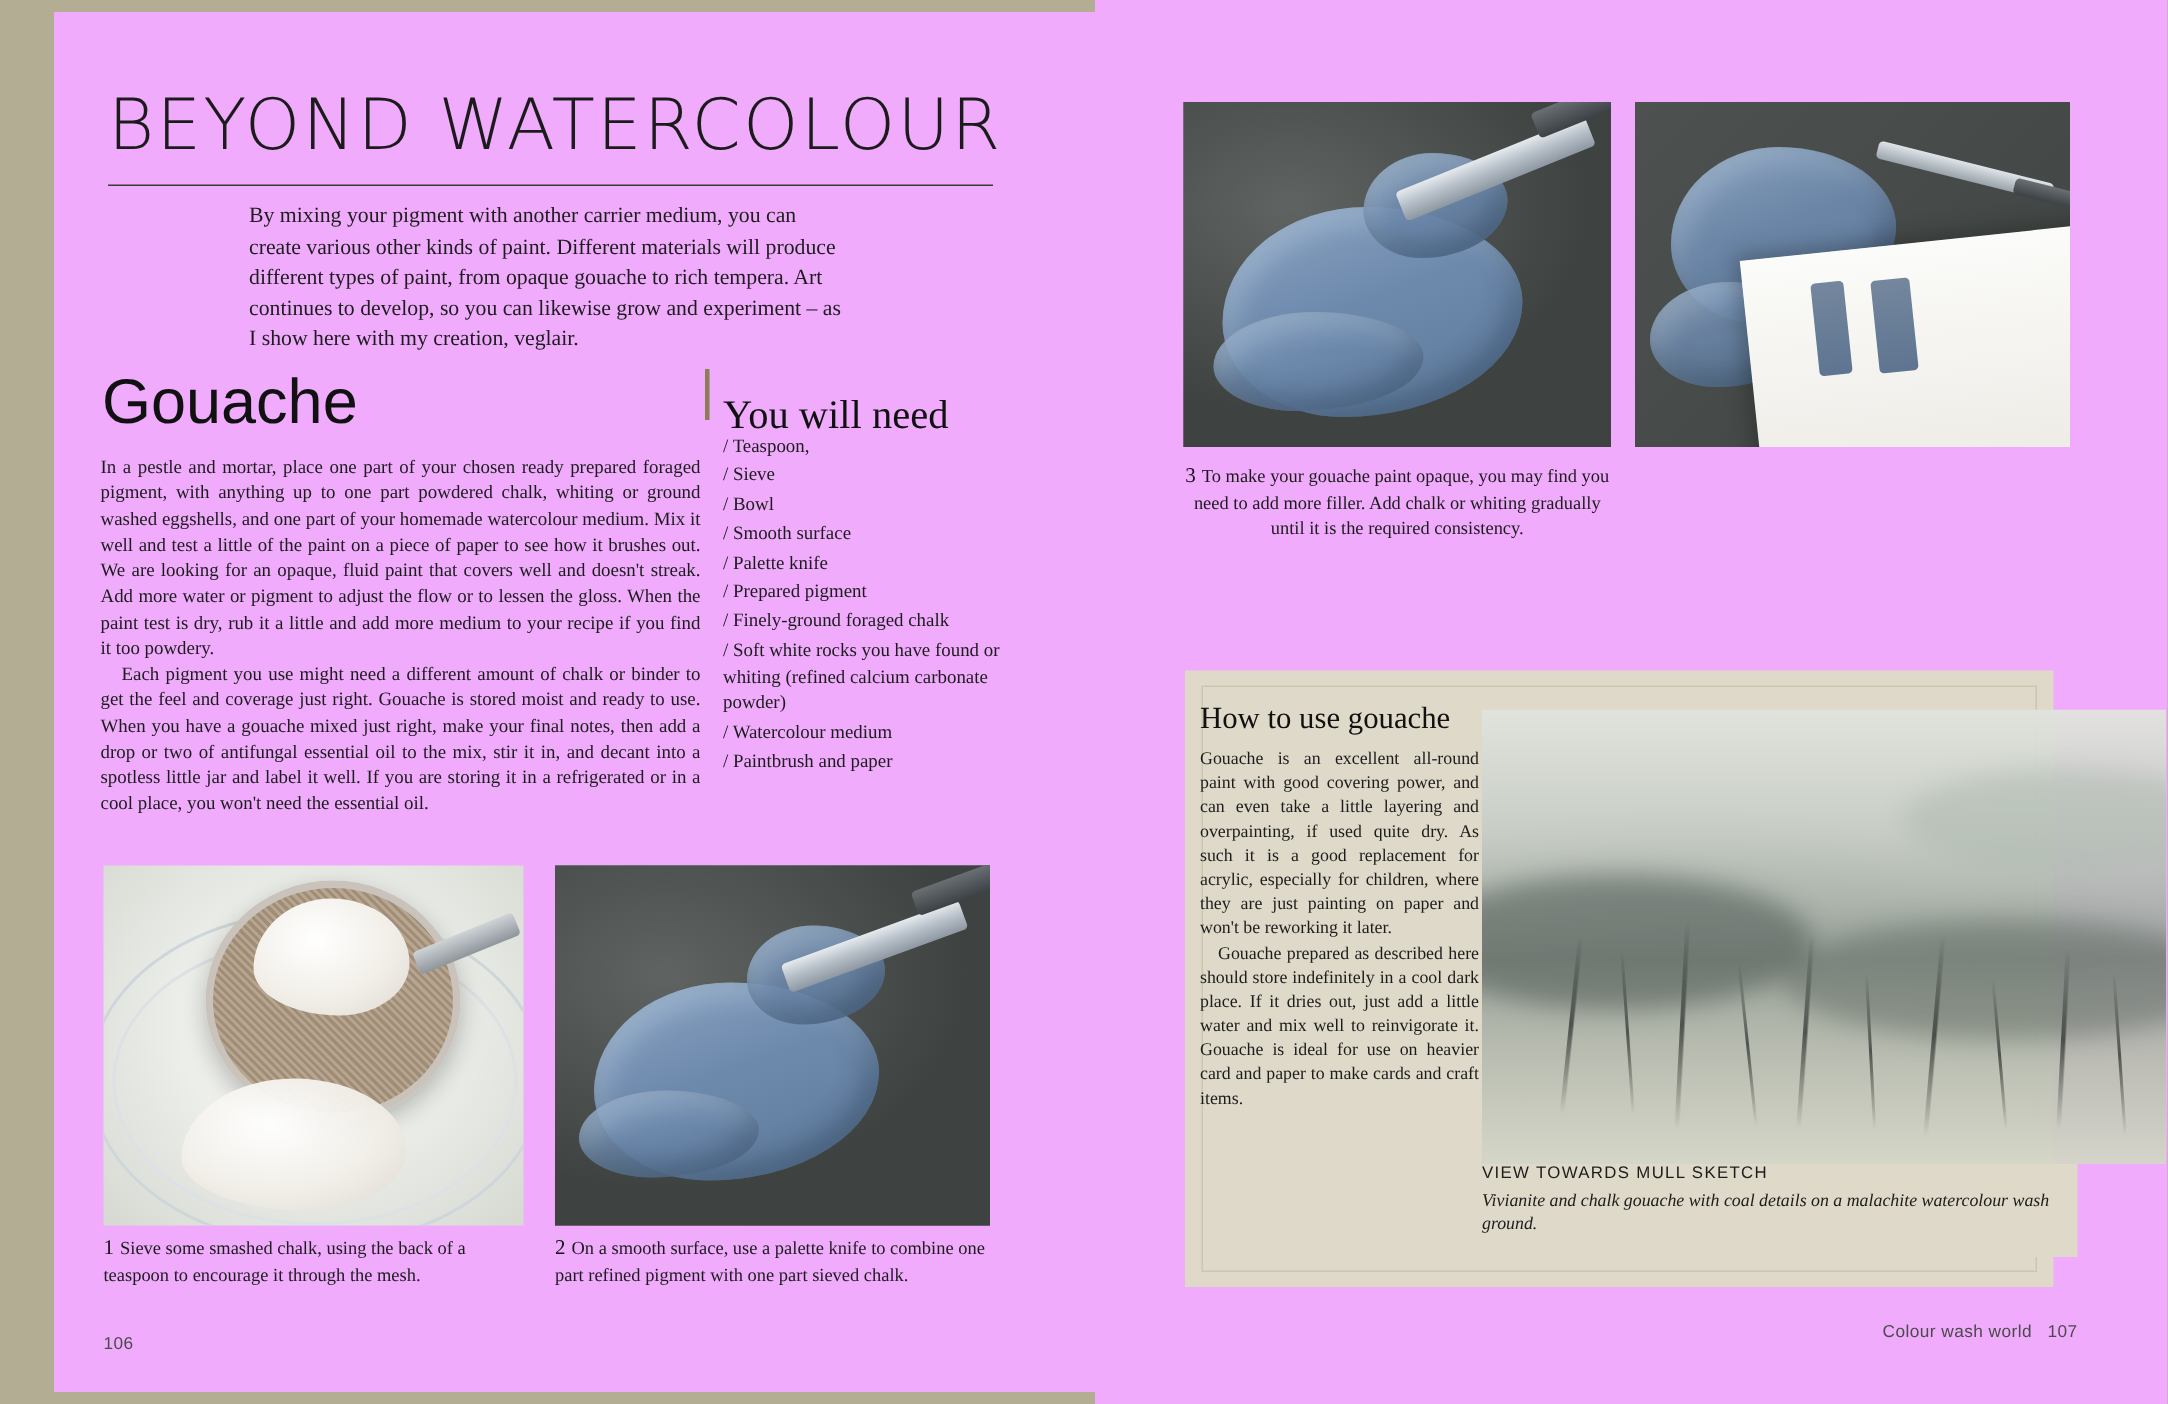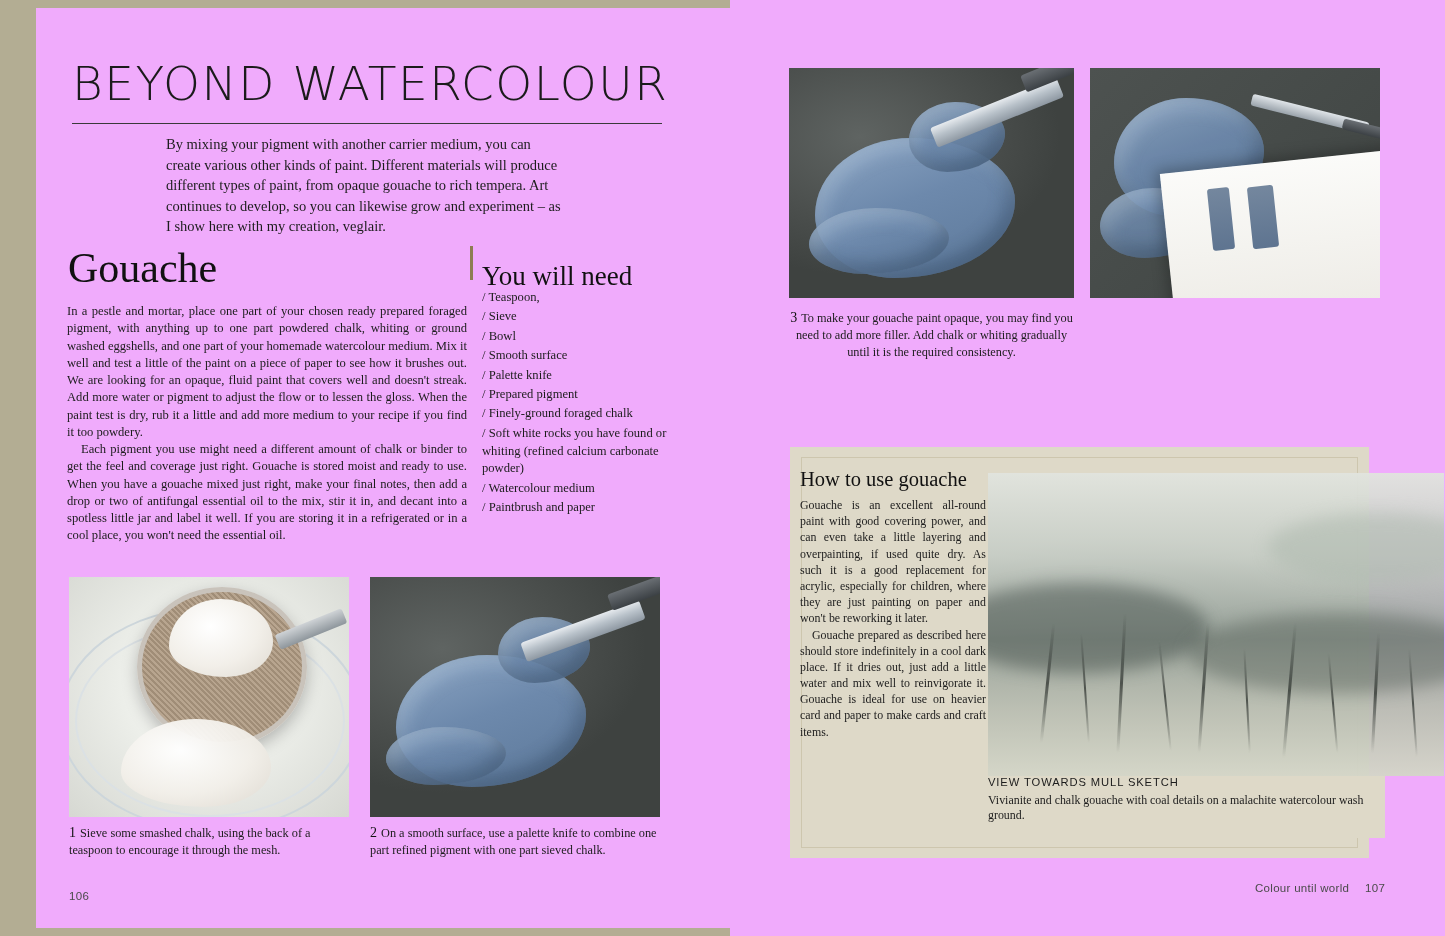--- a/index.html
+++ b/index.html
@@ -53,21 +53,21 @@
     position: absolute;
     left: 130px; top: 126px;
     width: 400px;
     font-size: 14.5px;
     line-height: 1.42;
     color: #1d1d1d;
   }
   .h2 {
     position: absolute;
     left: 32px; top: 236px;
-    font-family: Liberation Serif, serif;
+    font-family: Liberation Sans, sans-serif;
     font-size: 42px;
     font-weight: 400;
     color: #111;
   }
   .body-col {
     position: absolute;
     left: 31px; top: 295px;
     width: 400px;
     font-size: 12.6px;
     line-height: 1.37;
@@ -174,20 +174,21 @@
     font-family: "Liberation Sans", sans-serif;
     font-size: 11.2px;
     letter-spacing: .9px;
     color: #1c1c1c;
   }
   .art-sub {
     position: absolute;
     left: 988px; top: 793px;
     width: 390px;
     font-size: 11.9px;
+    font-style: italic;
     line-height: 1.3;
     color: #1c1c1c;
   }
 
   
   .ph-slate {
     background:
       radial-gradient(ellipse 70% 60% at 25% 30%, #5f6462 0%, #4b4f4d 60%, #3e4240 100%),
       linear-gradient(145deg,#565b59,#3d4240);
   }
@@ -339,21 +340,21 @@
       <div class="swatch" style="left:120px; top:120px; width:22px; height:62px; transform:rotate(-6deg);"></div>
       <div class="swatch" style="left:160px; top:118px; width:26px; height:62px; transform:rotate(-6deg);"></div>
       <div class="knife" style="left:160px; top:40px; width:120px; height:12px; transform:rotate(14deg); background:linear-gradient(180deg,#dfe4e8,#9aa3ab);"></div>
       <div class="knife-handle" style="left:252px; top:58px; width:64px; height:11px; transform:rotate(14deg);"></div>
     </div>
 
     <div class="cap" style="left:59px; top:309px; width:285px;text-align:center;">
       <span class="num">3</span><span>To make your gouache paint opaque, you may find you need to add more filler. Add chalk or whiting gradually until it is the required consistency.</span>
     </div>
 
-    <div class="folio" style="left:525px; top:882px;">Colour until world</div>
+    <div class="folio" style="left:525px; top:882px;">Colour wash world</div>
     <div class="folio" style="left:635px; top:882px;">107</div>
   </div>
 
   <div class="box"></div>
   <div class="box-inner-line"></div>
   <div class="box-h">How to use gouache</div>
   <div class="box-text">
     <p>Gouache is an excellent all-round paint with good covering power, and can even take a little layering and overpainting, if used quite dry. As such it is a good replacement for acrylic, especially for children, where they are just painting on paper and won't be reworking it later.</p>
     <p>Gouache prepared as described here should store indefinitely in a cool dark place. If it dries out, just add a little water and mix well to reinvigorate it. Gouache is ideal for use on heavier card and paper to make cards and craft items.</p>
   </div>

